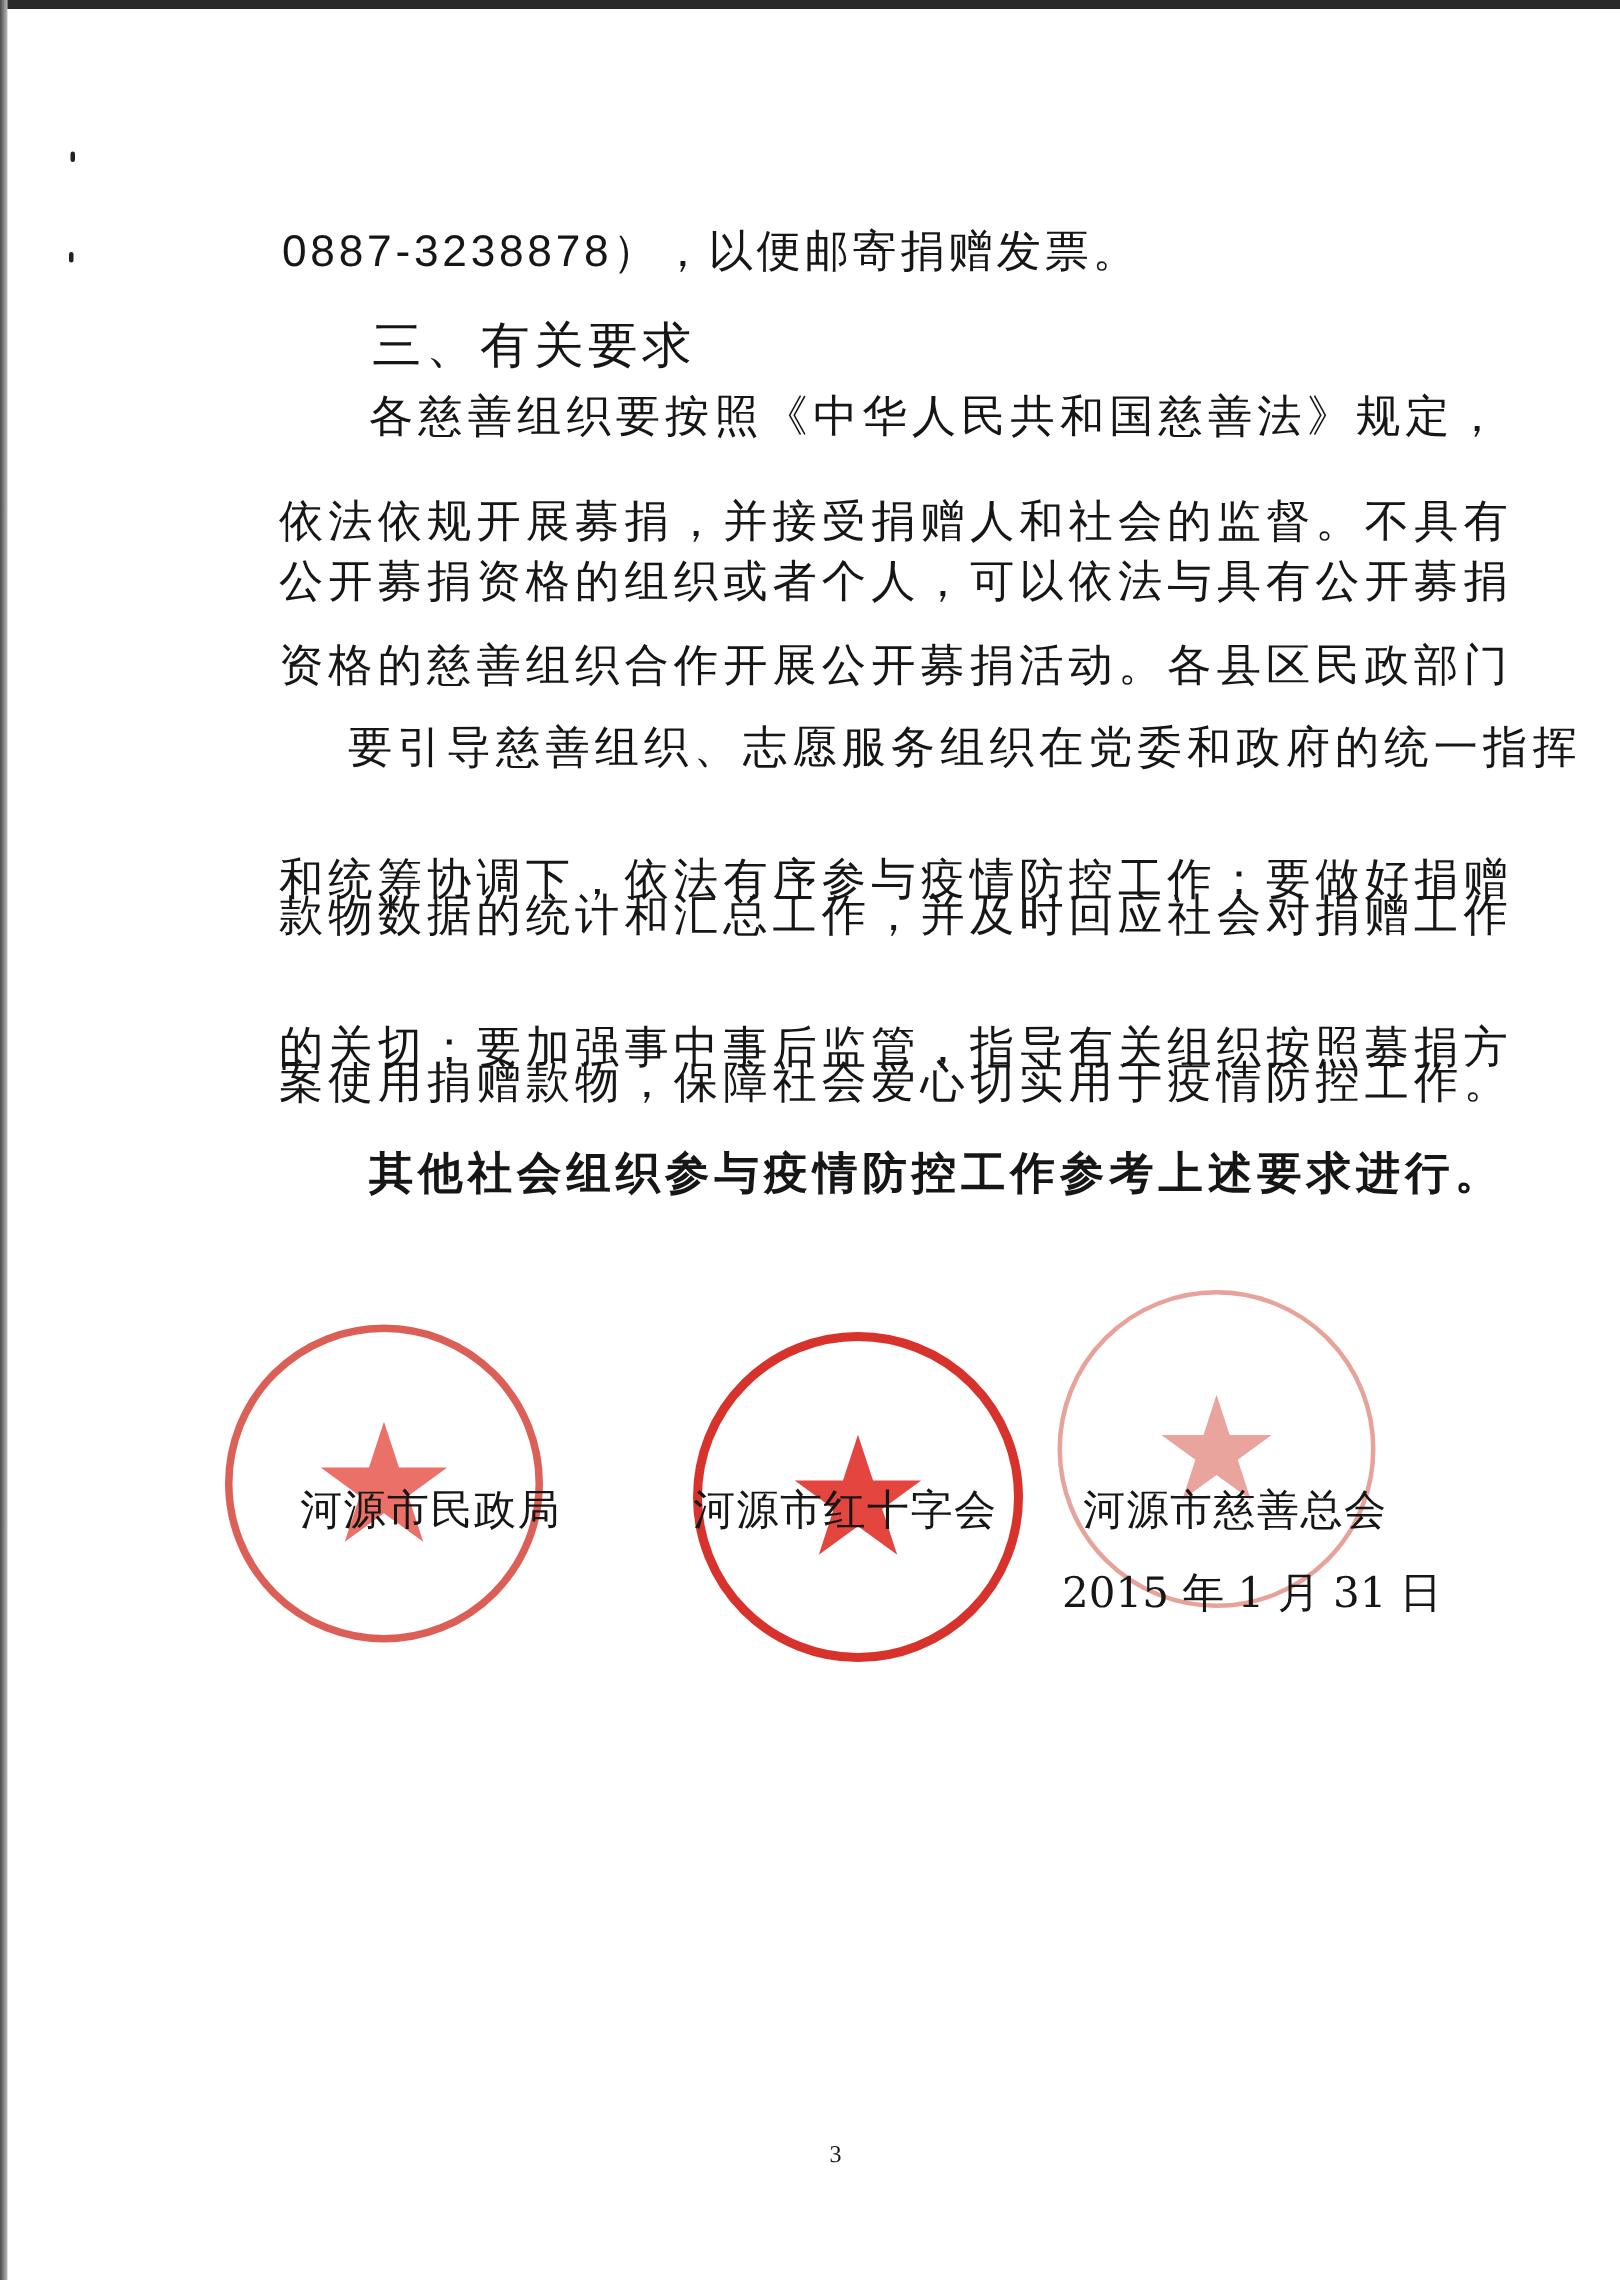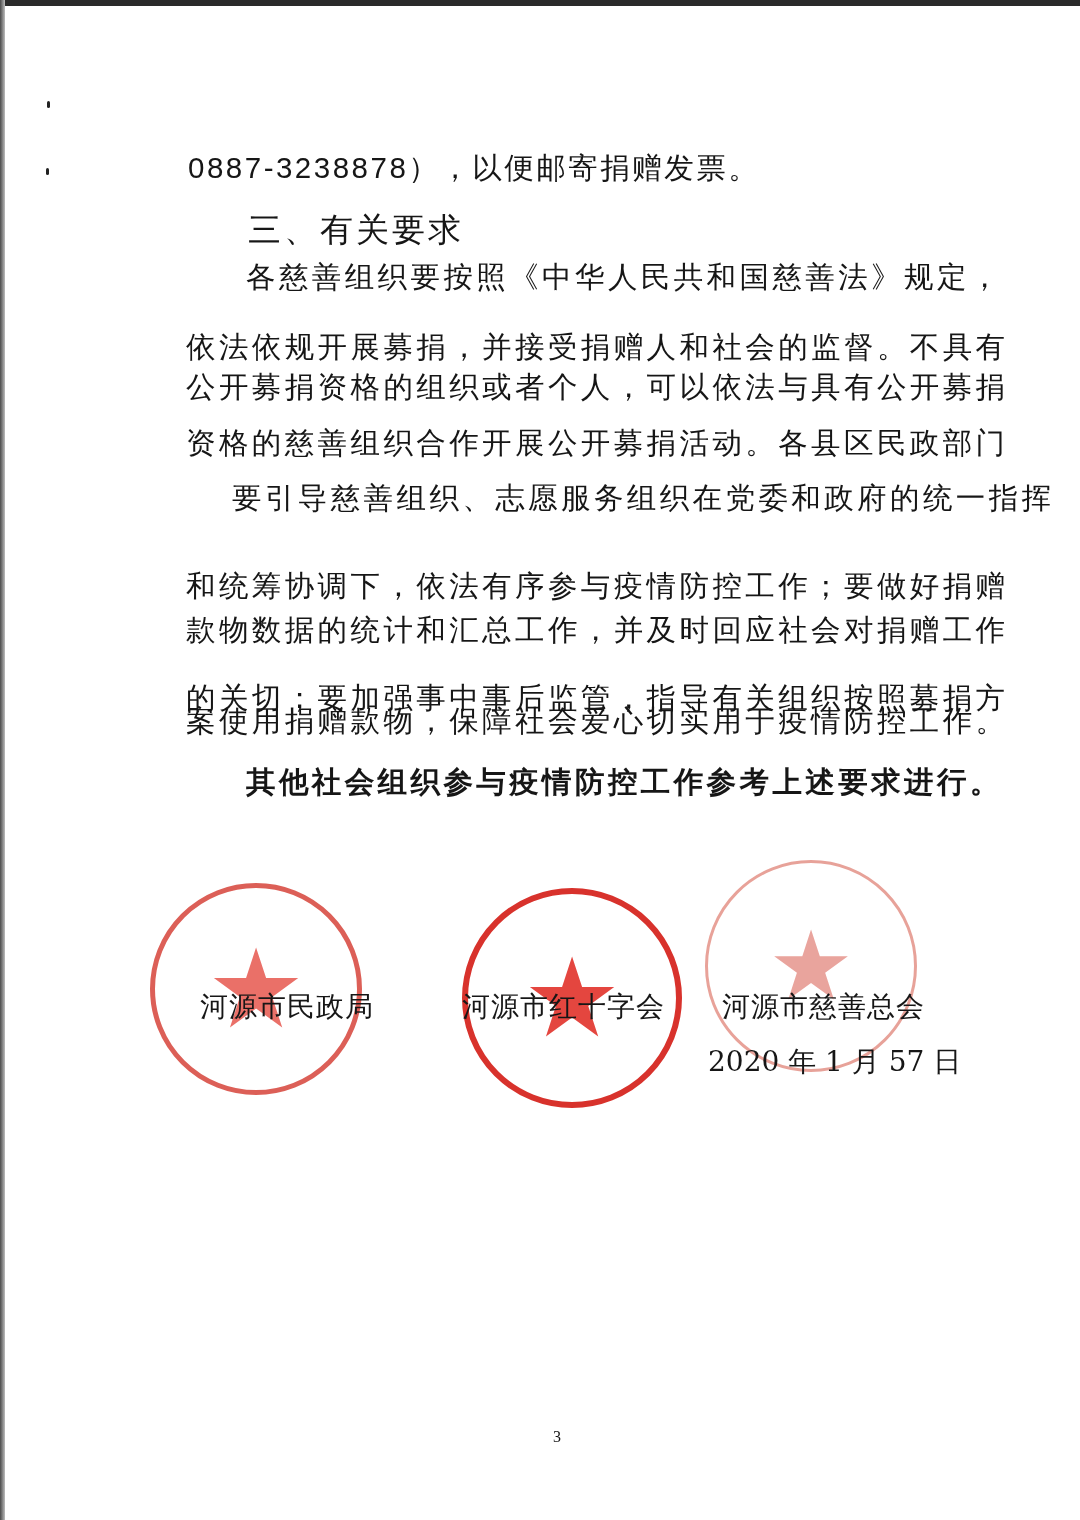--- a/index.html
+++ b/index.html
@@ -33,36 +33,36 @@
 
 <div class="heading" style="left:248px;top:208px;">三、有关要求</div>
 
 <div>
   <div class="line" style="left:246px;top:263px;">各慈善组织要按照《中华人民共和国慈善法》规定，</div>
   <div class="line" style="left:186px;top:309px;margin-top:24px;">依法依规开展募捐，并接受捐赠人和社会的监督。不具有</div>
   <div class="line" style="left:186px;top:373px;">公开募捐资格的组织或者个人，可以依法与具有公开募捐</div>
   <div class="line" style="left:186px;top:429px;">资格的慈善组织合作开展公开募捐活动。各县区民政部门</div>
   <div class="line" style="left:186px;top:484px;margin-left:46px;">要引导慈善组织、志愿服务组织在党委和政府的统一指挥</div>
   <div class="line" style="left:186px;top:540px;margin-top:32px;">和统筹协调下，依法有序参与疫情防控工作；要做好捐赠</div>
-  <div class="line" style="left:186px;top:616px;text-align:center;">款物数据的统计和汇总工作，并及时回应社会对捐赠工作</div>
+  <div class="line" style="left:186px;top:596px;text-align:center;">款物数据的统计和汇总工作，并及时回应社会对捐赠工作</div>
   <div class="line" style="left:186px;top:684px;">的关切；要加强事中事后监管，指导有关组织按照募捐方</div>
   <div class="line" style="left:186px;top:707px;">案使用捐赠款物，保障社会爱心切实用于疫情防控工作。</div>
 </div>
 
 <div class="line" style="left:246px;top:767px;font-weight:bold;">其他社会组织参与疫情防控工作参考上述要求进行。</div>
 
 <div class="seal" style="left:150px;top:883px;width:212px;height:212px;border-color:#d6443a;opacity:.85;">
   <span class="star">★</span>
 </div>
 <div class="seal" style="left:462px;top:888px;width:220px;height:220px;border-width:6px;">
   <span class="star" style="color:#e0261e;">★</span>
 </div>
 <div class="seal" style="left:705px;top:860px;width:212px;height:212px;border-color:#e28b80;border-width:3px;opacity:.8;">
   <span class="star" style="color:#e07a70;font-size:96px;">★</span>
 </div>
 
 <div class="signer" style="left:200px;top:988px;text-align:right;">河源市民政局</div>
 <div class="signer" style="left:462px;top:988px;">河源市红十字会</div>
 <div class="signer" style="left:722px;top:988px;">河源市慈善总会</div>
 
-<div class="date" style="left:708px;top:1043px;">2020 年 1 月 57 日</div>
+<div class="date" style="left:708px;top:1043px;">2015 年 1 月 31 日</div>
 
 <div class="pagenum">3</div>
 
 </body></html>

